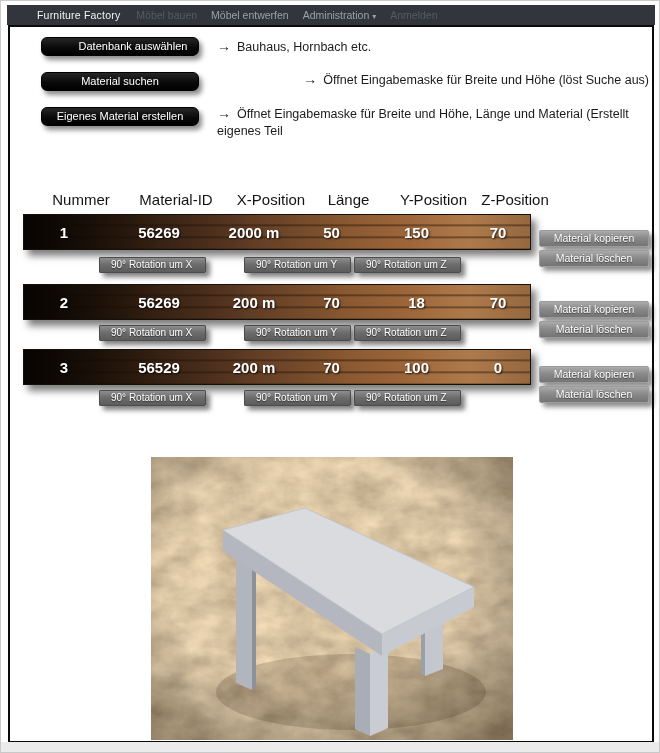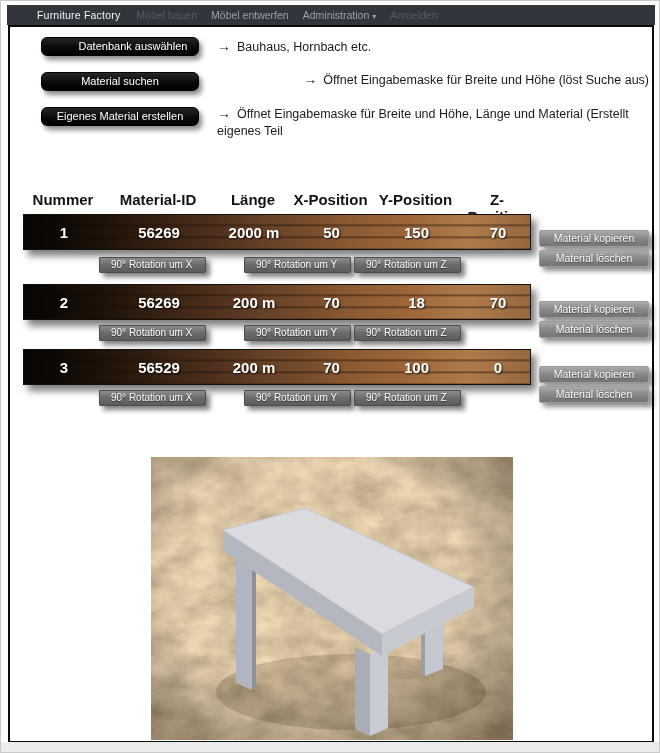--- a/index.html
+++ b/index.html
@@ -42,22 +42,22 @@
   }
   .action-desc{
     position:absolute; left:216px; width:432px; color:#1b1b1b;
     font-size:12.5px; line-height:17px;
   }
   .action-desc .arrow{ font-weight:bold; margin-right:6px; font-size:14px; }
 
   
   .cols{ display:grid; grid-template-columns:80px 110px 80px 75px 95px 68px; }
   .table-headers{
-    position:absolute; left:22px; top:190px; width:508px;
-    font-size:15px; font-weight:700; color:#141414;
+    position:absolute; left:40px; top:190px; width:508px;
+    font-size:15px; font-weight:400; color:#141414;
   }
   .table-headers .hcell{ text-align:center; }
 
   .wood-row{
     position:absolute; left:22px; width:508px; height:36px;
     border:1px solid #151008;
     background:
       linear-gradient(90deg, rgba(5,3,1,0.95) 0%, rgba(12,7,3,0.82) 10%,
         rgba(28,16,8,0.5) 27%, rgba(45,27,13,0.18) 46%, rgba(0,0,0,0) 64%),
       repeating-linear-gradient(180deg,
@@ -127,22 +127,22 @@
   </div>
 
   <button class="action-btn" style="top:106px;">Eigenes Material erstellen</button>
   <div class="action-desc" style="top:104px;">
     <span class="arrow">→</span><span>Öffnet Eingabemaske für Breite und Höhe, Länge und Material (Erstellt eigenes Teil</span>
   </div>
 
   <div class="table-headers cols">
     <div class="hcell">Nummer</div>
     <div class="hcell">Material-ID</div>
+    <div class="hcell">X-Position</div>
     <div class="hcell">Länge</div>
-    <div class="hcell">X-Position</div>
     <div class="hcell">Y-Position</div>
     <div class="hcell">Z-Position</div>
   </div>
 
   <div class="wood-row cols" style="top:213px;">
     <div class="cell">1</div>
     <div class="cell">56269</div>
     <div class="cell">2000 m</div>
     <div class="cell">50</div>
     <div class="cell">150</div>

